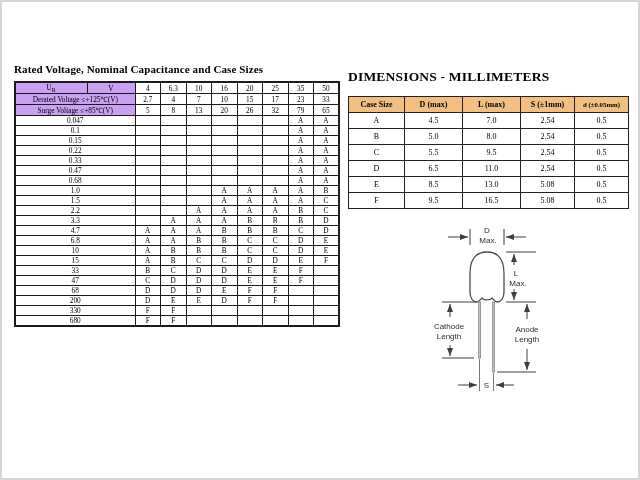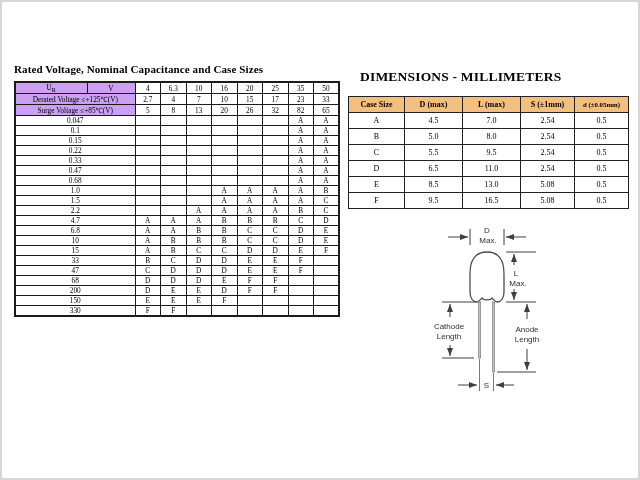--- a/index.html
+++ b/index.html
@@ -11,21 +11,21 @@
   .lt-title{font:bold 11px "Liberation Serif",serif;margin:0 0 6px 0;letter-spacing:.1px;}
   table.captable{border-collapse:collapse;table-layout:fixed;width:324px;}
   table.captable td{border:1px solid #1b1b1b;padding:0;height:9px;line-height:8px;
         text-align:center;font:7.3px "Liberation Serif",serif;overflow:hidden;white-space:nowrap;}
   table.captable{border:2px solid #1b1b1b;}
   td.lav{background:var(--lav,#cb9ff2);font-weight:bold;}
   td.hdr{font-weight:bold;}
   .c-lbl1{width:72px}.c-lbl2{width:48px}.c-v{width:25.5px}
   
   .right-col{position:absolute;left:348px;top:69px;width:286px;}
-  .rt-title{font:bold 13.5px "Liberation Serif",serif;margin:0 0 11px 12px;letter-spacing:.2px;}
+  .rt-title{font:bold 13.5px "Liberation Serif",serif;margin:0 0 11px 0;letter-spacing:.2px;}
   table.dimtable{border-collapse:collapse;table-layout:fixed;width:280px;border:1px solid #222;}
   table.dimtable td{border:1px solid #222;padding:0;height:15px;text-align:center;
         font:8px "Liberation Serif",serif;white-space:nowrap;}
   table.dimtable tr.dhead td{background:var(--org,#f2bf81);font-weight:bold;}
   table.dimtable tr.dhead td.small{font-size:6.8px;}
   .d1{width:56px}.d2{width:58px}.d3{width:58px}.d4{width:54px}.d5{width:54px}
   
   .diagram{position:absolute;left:400px;top:218px;}
   .dim-text{font:8px "Liberation Sans",sans-serif;fill:#2e2e2e;}
 </style>
@@ -74,21 +74,21 @@
             <td>33</td>
           </tr>
           <tr>
             <td colspan="2" class="lav">Surge Voltage  ≤+85℃(V)</td>
             <td>5</td>
             <td>8</td>
             <td>13</td>
             <td>20</td>
             <td>26</td>
             <td>32</td>
-            <td>82</td>
+            <td>79</td>
             <td>65</td>
           </tr>
           <tr>
             <td colspan="2">0.047</td>
             <td></td>
             <td></td>
             <td></td>
             <td></td>
             <td></td>
             <td></td>
@@ -188,20 +188,31 @@
             <td></td>
             <td></td>
             <td>A</td>
             <td>A</td>
             <td>A</td>
             <td>A</td>
             <td>B</td>
             <td>C</td>
           </tr>
           <tr>
+            <td colspan="2">3.3</td>
+            <td></td>
+            <td>A</td>
+            <td>A</td>
+            <td>A</td>
+            <td>B</td>
+            <td>B</td>
+            <td>B</td>
+            <td>D</td>
+          </tr>
+          <tr>
             <td colspan="2">4.7</td>
             <td>A</td>
             <td>A</td>
             <td>A</td>
             <td>B</td>
             <td>B</td>
             <td>B</td>
             <td>C</td>
             <td>D</td>
           </tr>
@@ -276,32 +287,32 @@
             <td>D</td>
             <td>E</td>
             <td>E</td>
             <td>D</td>
             <td>F</td>
             <td>F</td>
             <td></td>
             <td></td>
           </tr>
           <tr>
-            <td colspan="2">150</td>
-            <td>E</td>
-            <td>E</td>
-            <td>E</td>
-            <td>F</td>
-            <td></td>
-            <td></td>
-            <td></td>
-            <td></td>
-          </tr>
-          <tr>
             <td colspan="2">330</td>
+            <td>F</td>
+            <td>F</td>
+            <td></td>
+            <td></td>
+            <td></td>
+            <td></td>
+            <td></td>
+            <td></td>
+          </tr>
+          <tr>
+            <td colspan="2">680</td>
             <td>F</td>
             <td>F</td>
             <td></td>
             <td></td>
             <td></td>
             <td></td>
             <td></td>
             <td></td>
           </tr>
         </tbody>

